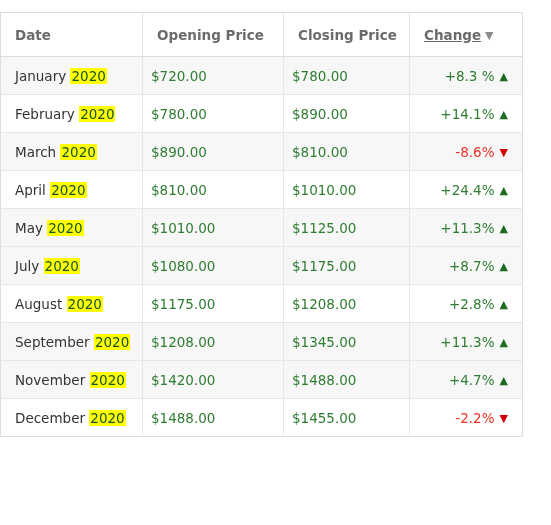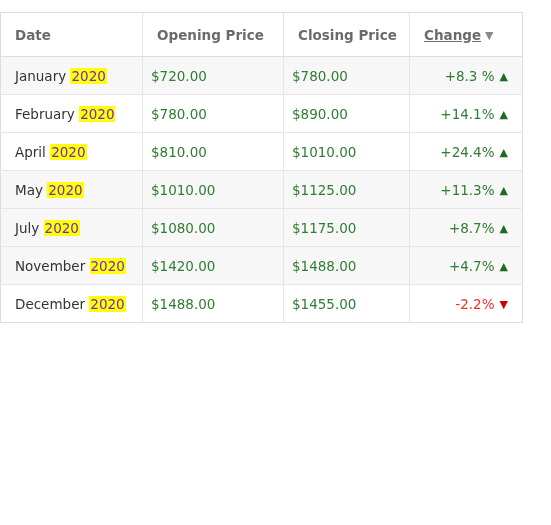--- a/index.html
+++ b/index.html
@@ -75,21 +75,21 @@
 
   tbody tr.odd td  { background: #f7f7f7; }
   tbody tr.even td { background: #ffffff; }
 
   td.cell-date {
     color: #333333;
     font-size: 13.5px;
   }
   td.cell-date .hl {
     background: #ffff00;
-    color: #6d28d9;
+    color: #14532d;
     padding: 0 1px;
   }
 
   td.cell-price {
     color: #2f7d32;
     font-size: 13.5px;
     padding-left: 8px;
   }
 
   td.cell-change {
@@ -141,38 +141,56 @@
           <td class="cell-price">$720.00</td>
           <td class="cell-price">$780.00</td>
           <td class="cell-change up"><span>+8.3 %</span><span class="tri up">▲</span></td>
         </tr>
         <tr class="even">
           <td class="cell-date"><span>February</span> <span class="hl">2020</span></td>
           <td class="cell-price">$780.00</td>
           <td class="cell-price">$890.00</td>
           <td class="cell-change up"><span>+14.1%</span><span class="tri up">▲</span></td>
         </tr>
+        <tr class="odd">
+          <td class="cell-date"><span>March</span> <span class="hl">2020</span></td>
+          <td class="cell-price">$890.00</td>
+          <td class="cell-price">$810.00</td>
+          <td class="cell-change down"><span>-8.6%</span><span class="tri down">▼</span></td>
+        </tr>
         <tr class="even">
           <td class="cell-date"><span>April</span> <span class="hl">2020</span></td>
           <td class="cell-price">$810.00</td>
           <td class="cell-price">$1010.00</td>
           <td class="cell-change up"><span>+24.4%</span><span class="tri up">▲</span></td>
         </tr>
         <tr class="odd">
           <td class="cell-date"><span>May</span> <span class="hl">2020</span></td>
           <td class="cell-price">$1010.00</td>
           <td class="cell-price">$1125.00</td>
           <td class="cell-change up"><span>+11.3%</span><span class="tri up">▲</span></td>
         </tr>
         <tr class="odd">
           <td class="cell-date"><span>July</span> <span class="hl">2020</span></td>
           <td class="cell-price">$1080.00</td>
           <td class="cell-price">$1175.00</td>
           <td class="cell-change up"><span>+8.7%</span><span class="tri up">▲</span></td>
         </tr>
+        <tr class="even">
+          <td class="cell-date"><span>August</span> <span class="hl">2020</span></td>
+          <td class="cell-price">$1175.00</td>
+          <td class="cell-price">$1208.00</td>
+          <td class="cell-change up"><span>+2.8%</span><span class="tri up">▲</span></td>
+        </tr>
+        <tr class="odd">
+          <td class="cell-date"><span>September</span> <span class="hl">2020</span></td>
+          <td class="cell-price">$1208.00</td>
+          <td class="cell-price">$1345.00</td>
+          <td class="cell-change up"><span>+11.3%</span><span class="tri up">▲</span></td>
+        </tr>
         <tr class="odd">
           <td class="cell-date"><span>November</span> <span class="hl">2020</span></td>
           <td class="cell-price">$1420.00</td>
           <td class="cell-price">$1488.00</td>
           <td class="cell-change up"><span>+4.7%</span><span class="tri up">▲</span></td>
         </tr>
         <tr class="even">
           <td class="cell-date"><span>December</span> <span class="hl">2020</span></td>
           <td class="cell-price">$1488.00</td>
           <td class="cell-price">$1455.00</td>

